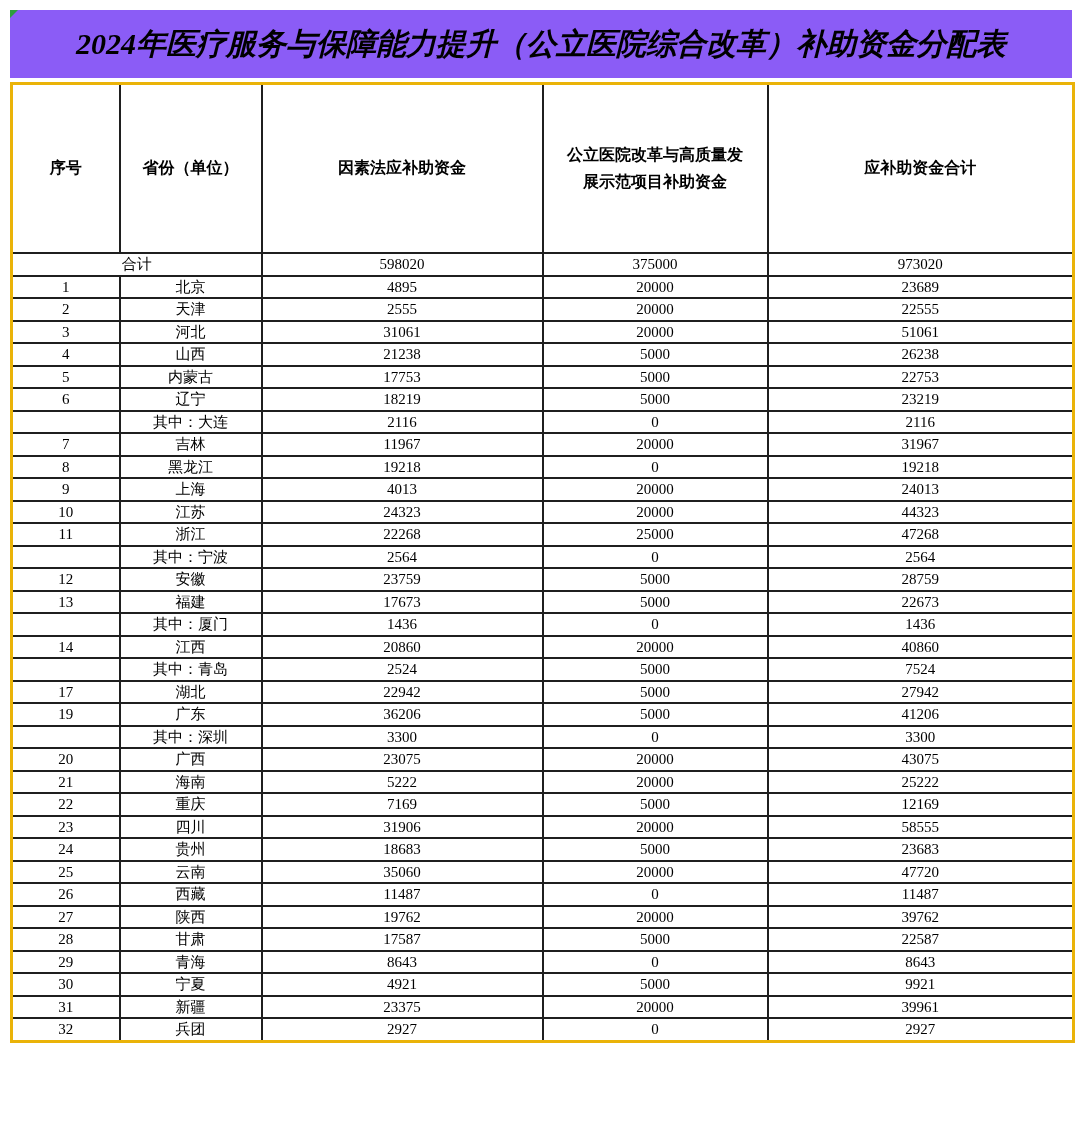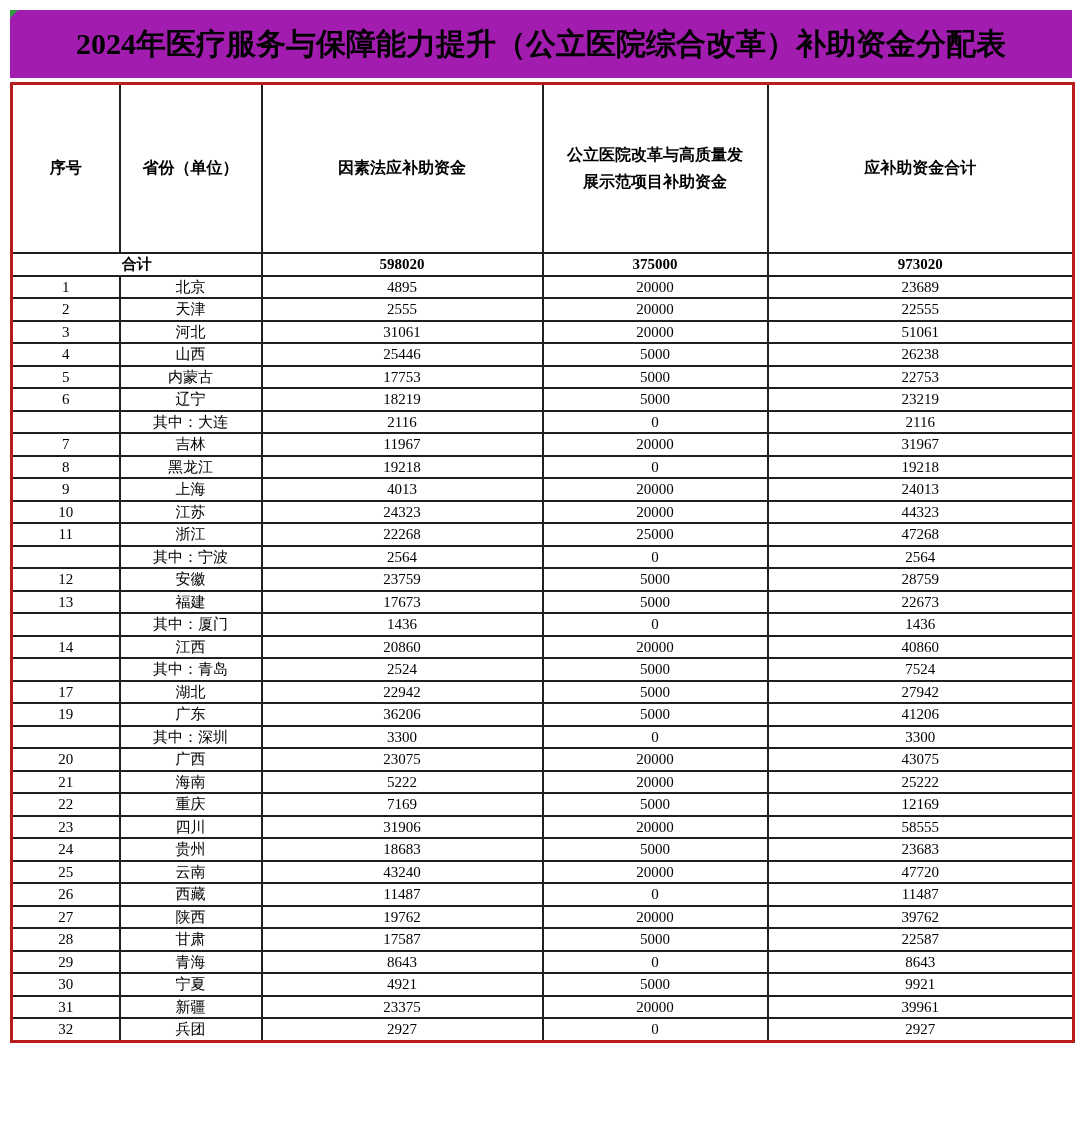--- a/index.html
+++ b/index.html
@@ -38,21 +38,21 @@
     left: 0;
     width: 0;
     height: 0;
     border-top: 8px solid #2e9e3e;
     border-right: 8px solid transparent;
   }
   table.alloc {
     border-collapse: collapse;
     table-layout: fixed;
     width: 1062px;
-    border: 3px solid #b91c1c;
+    border: 3px solid #eab308;
   }
   .col-no     { width: 108px; }
   .col-region { width: 142px; }
   .col-factor { width: 281px; }
   .col-demo   { width: 225px; }
   .col-total  { width: 306px; }
   table.alloc th, table.alloc td {
     border: 2px solid #1f1f1f;
     text-align: center;
     vertical-align: middle;
@@ -66,30 +66,30 @@
     line-height: 1.65;
   }
   table.alloc tbody td {
     height: 20.5px;
     line-height: 20.5px;
     font-size: 15px;
     padding: 0;
     white-space: nowrap;
   }
   tr.total-row td {
-    font-weight: bold;
+    font-weight: normal;
     text-align: center;
   }
 </style>
 </head>
 <body>
 
 <div class="sheet">
 
-  <div class="title-band" style="background: #a21caf; color: rgb(0, 0, 0);">
+  <div class="title-band" style="background: #8b5cf6; color: rgb(0, 0, 0); font-style: italic;">
     <span class="corner-marker" style="border-top-color: rgb(46, 158, 62);"></span>
     <span class="title-text">2024年医疗服务与保障能力提升（公立医院综合改革）补助资金分配表</span>
   </div>
 
   <table class="alloc">
     <colgroup>
       <col class="col-no">
       <col class="col-region">
       <col class="col-factor">
       <col class="col-demo">
@@ -128,21 +128,21 @@
         <tr>
           <td>3</td>
           <td>河北</td>
           <td>31061</td>
           <td>20000</td>
           <td>51061</td>
         </tr>
         <tr>
           <td>4</td>
           <td>山西</td>
-          <td>25446</td>
+          <td>21238</td>
           <td>5000</td>
           <td>26238</td>
         </tr>
         <tr>
           <td>5</td>
           <td>内蒙古</td>
           <td>17753</td>
           <td>5000</td>
           <td>22753</td>
         </tr>
@@ -289,21 +289,21 @@
         <tr>
           <td>24</td>
           <td>贵州</td>
           <td>18683</td>
           <td>5000</td>
           <td>23683</td>
         </tr>
         <tr>
           <td>25</td>
           <td>云南</td>
-          <td>43240</td>
+          <td>35060</td>
           <td>20000</td>
           <td>47720</td>
         </tr>
         <tr>
           <td>26</td>
           <td>西藏</td>
           <td>11487</td>
           <td>0</td>
           <td>11487</td>
         </tr>

